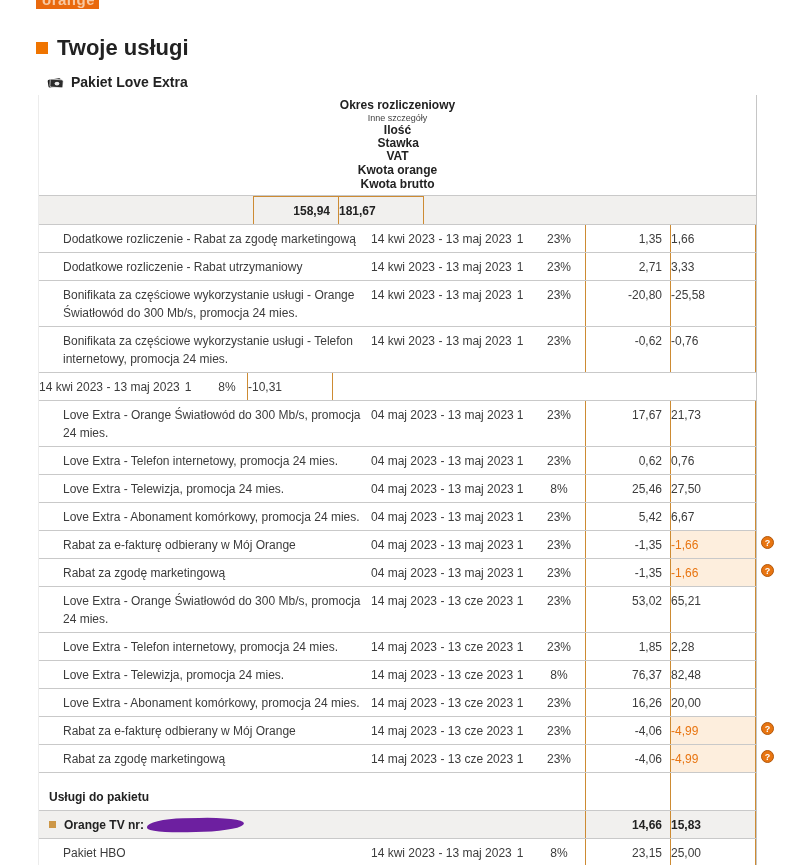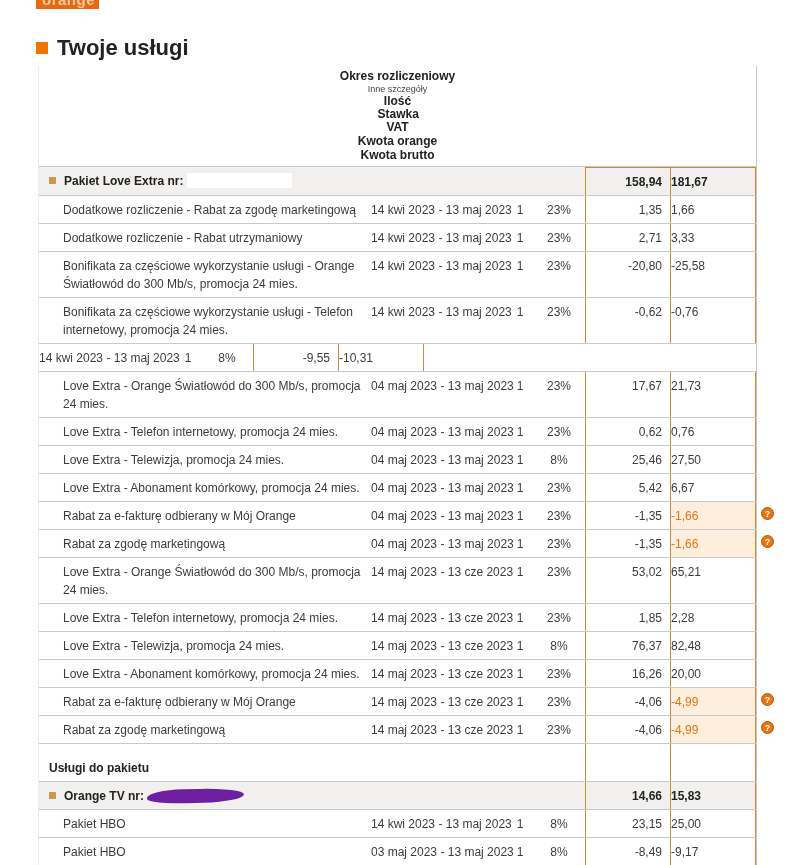--- a/index.html
+++ b/index.html
@@ -71,37 +71,46 @@
 <div class="container">
   <div class="logo">
       <span>orange</span>
     </div>
 
   <div class="page-title">
     <span class="sq"></span>
     <b>Twoje usługi</b>
   </div>
 
+  <div class="pkg-title">
+    <span class="pkg-icon">
+      <svg width="18" height="15" viewBox="0 0 18 15">
+        <rect x="1" y="4" width="13" height="8" rx="1.5" fill="#1c1c1c" transform="rotate(-8 7 8)"></rect>
+        <rect x="3" y="4.5" width="13" height="8" rx="1.5" fill="#2b2b2b" transform="rotate(4 10 9)" stroke="#fff" stroke-width="0.7"></rect>
+        <ellipse cx="10" cy="8.6" rx="2.4" ry="1.9" fill="#fff" opacity="0.9"></ellipse>
+      </svg>
+    </span>
+    <b>Pakiet Love Extra</b>
+  </div>
 
   <div class="table">
     <div class="thead">
       <div class="h h-name"></div>
       <div class="h h-okres">
         <span>Okres rozliczeniowy</span>
         <span class="sub">Inne szczegóły</span>
       </div>
       <div class="h h-qty">Ilość</div>
       <div class="h h-vat">Stawka VAT</div>
       <div class="h h-netto">Kwota orange</div>
       <div class="h h-brutto">Kwota brutto</div>
     </div>
 
     <div id="rows">
         <div class="row t-section first">
-          <div class="c name"><span class="bullet"></span><span class="nm">Pakiet Love Extra nr:</span><span class="redact-white"></span></div>
           <div class="c okres"></div>
           <div class="c qty"></div>
           <div class="c vat"></div>
           <div class="c netto">158,94</div>
           <div class="c brutto">181,67</div>
         </div>
         <div class="row t-item">
           <div class="c name"><span class="nm">Dodatkowe rozliczenie - Rabat za zgodę marketingową</span></div>
           <div class="c okres">14 kwi 2023 - 13 maj 2023</div>
           <div class="c qty">1</div>
@@ -130,21 +139,20 @@
           <div class="c okres">14 kwi 2023 - 13 maj 2023</div>
           <div class="c qty">1</div>
           <div class="c vat">23%</div>
           <div class="c netto">-0,62</div>
           <div class="c brutto">-0,76</div>
         </div>
         <div class="row t-item">
           <div class="c okres">14 kwi 2023 - 13 maj 2023</div>
           <div class="c qty">1</div>
           <div class="c vat">8%</div>
-          <div class="c netto">-9,55</div>
           <div class="c brutto">-10,31</div>
         </div>
         <div class="row t-item">
           <div class="c name"><span class="nm">Love Extra - Orange Światłowód do 300 Mb/s, promocja 24 mies.</span></div>
           <div class="c okres">04 maj 2023 - 13 maj 2023</div>
           <div class="c qty">1</div>
           <div class="c vat">23%</div>
           <div class="c netto">17,67</div>
           <div class="c brutto">21,73</div>
         </div>

